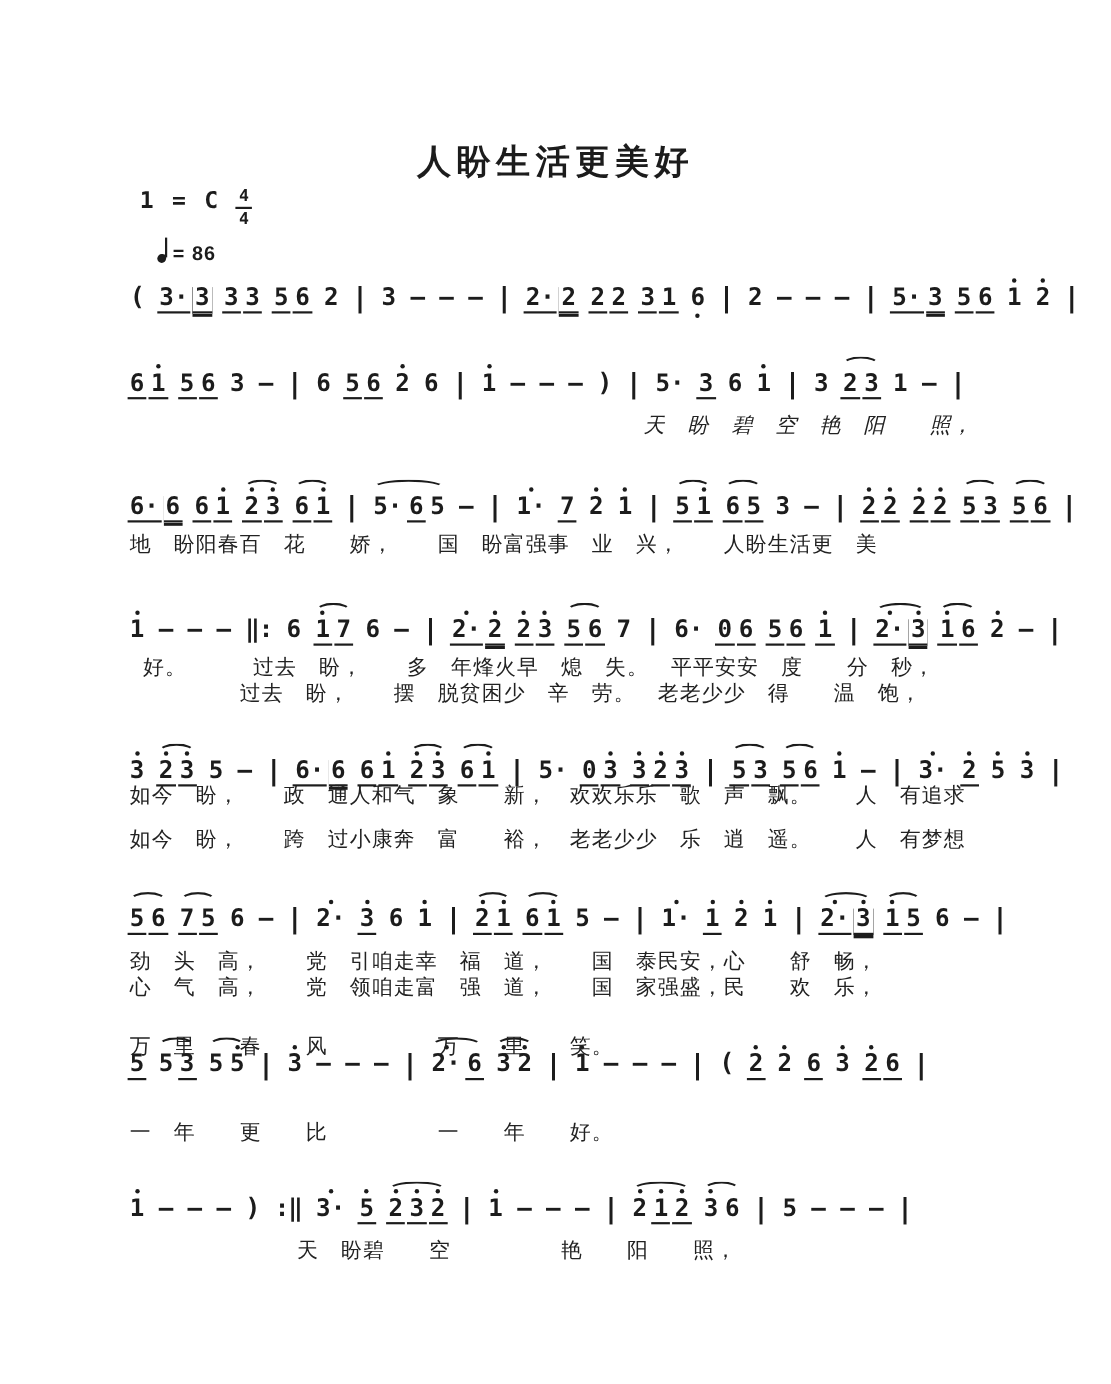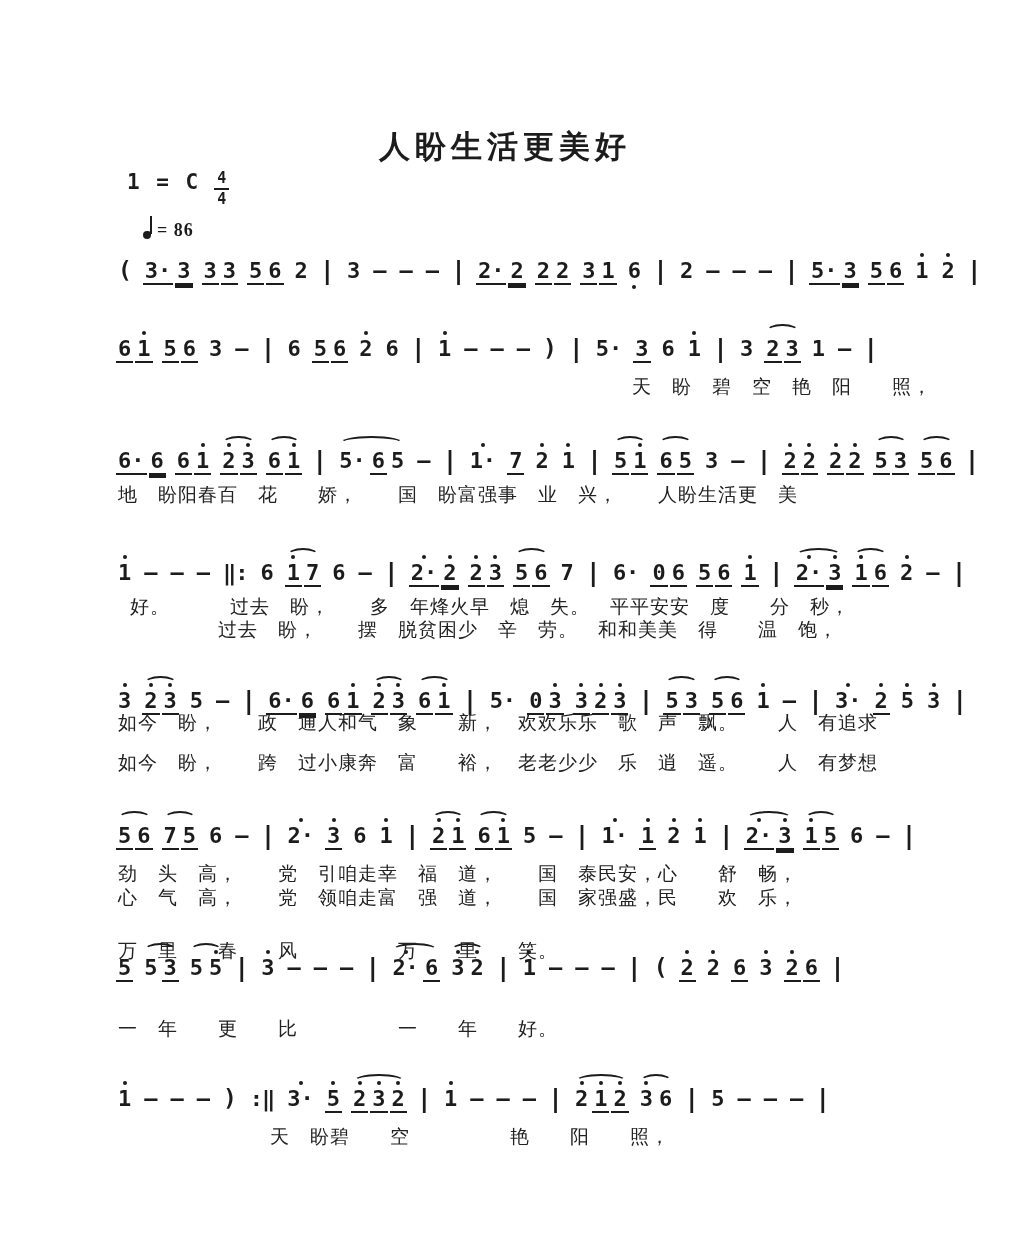--- a/index.html
+++ b/index.html
@@ -15,21 +15,21 @@
   }
   .keyrow{position:absolute;left:127px;top:170px;display:flex;align-items:flex-start;}
   .keytxt{font-family:"DejaVu Sans Mono",monospace;font-size:21px;font-weight:700;letter-spacing:2px;}
   .ts{display:inline-flex;flex-direction:column;align-items:center;margin-left:14px;line-height:1;
       font-family:"DejaVu Sans Mono",monospace;font-weight:700;font-size:15px;}
   .ts .num{border-bottom:2px solid #1c1c1c;padding:1px 3px 2px;}
   .ts .den{padding-top:2px;}
   .temporow{position:absolute;left:143px;top:220px;display:flex;align-items:center;}
   .qnote{position:relative;width:8px;height:8px;border-radius:50% 40% 50% 50%;background:#1c1c1c;margin-right:6px;margin-top:8px;}
   .qnote::after{content:"";position:absolute;right:-1px;top:-15px;width:2px;height:18px;background:#1c1c1c;}
-  .tempotxt{font-family:Liberation Serif, serif;font-size:18px;font-weight:700;letter-spacing:1px;}
+  .tempotxt{font-family:Liberation Sans, sans-serif;font-size:18px;font-weight:700;letter-spacing:1px;}
   .credits{position:absolute;right:112px;top:166px;text-align:right;font-size:19px;line-height:1.75;letter-spacing:2px;
            font-family:"Liberation Serif","DejaVu Serif",serif;}
   
   .sysrow{position:absolute;display:flex;align-items:flex-start;gap:7px;}
   .grp{display:inline-flex;align-items:flex-start;position:relative;}
   .grp.arc::before{
     content:"";position:absolute;left:3px;right:3px;top:-4px;height:11px;
     border:2px solid transparent;border-top:2px solid #1c1c1c;border-radius:50%;
   }
   .note{display:inline-flex;flex-direction:column;align-items:center;margin:0 1px;}
@@ -489,21 +489,21 @@
           </span>
         </span>
         <span class="grp">
           <span class="note bar">
             <span class="dt"></span>
             <span class="dg">|</span>
             <span class="db"></span>
           </span>
         </span>
       </div>
-      <div class="lyric" style="left: 632px; top: 374px;">天　盼　碧　空　艳　阳　　照，</div>
+      <div class="lyric" style="left: 585px; top: 374px; font-style: italic;">天　盼　碧　空　艳　阳　　照，</div>
       <div class="sysrow" style="top: 440px; left: 115px;">
         <span class="grp">
           <span class="note u1">
             <span class="dt"></span>
             <span class="dg">6·</span>
             <span class="db"></span>
           </span>
           <span class="note u2">
             <span class="dt"></span>
             <span class="dg">6</span>
@@ -932,21 +932,21 @@
         </span>
         <span class="grp">
           <span class="note bar">
             <span class="dt"></span>
             <span class="dg">|</span>
             <span class="db"></span>
           </span>
         </span>
       </div>
       <div class="lyric" style="left: 118px; top: 594px; margin-left: 12px;">好。　　　过去　盼，　　多　年烽火早　熄　失。　平平安安　度　　分　秒，</div>
-      <div class="lyric" style="left: 118px; top: 617px;">　　　　　过去　盼，　　摆　脱贫困少　辛　劳。　和和美美　得　　温　饱，</div>
+      <div class="lyric" style="left: 118px; top: 617px;">　　　　　过去　盼，　　摆　脱贫困少　辛　劳。　老老少少　得　　温　饱，</div>
       <div class="sysrow" style="top: 680px; left: 115px;">
         <span class="grp">
           <span class="note hi">
             <span class="dt"></span>
             <span class="dg">3</span>
             <span class="db"></span>
           </span>
         </span>
         <span class="grp arc">
           <span class="note u1 hi">

